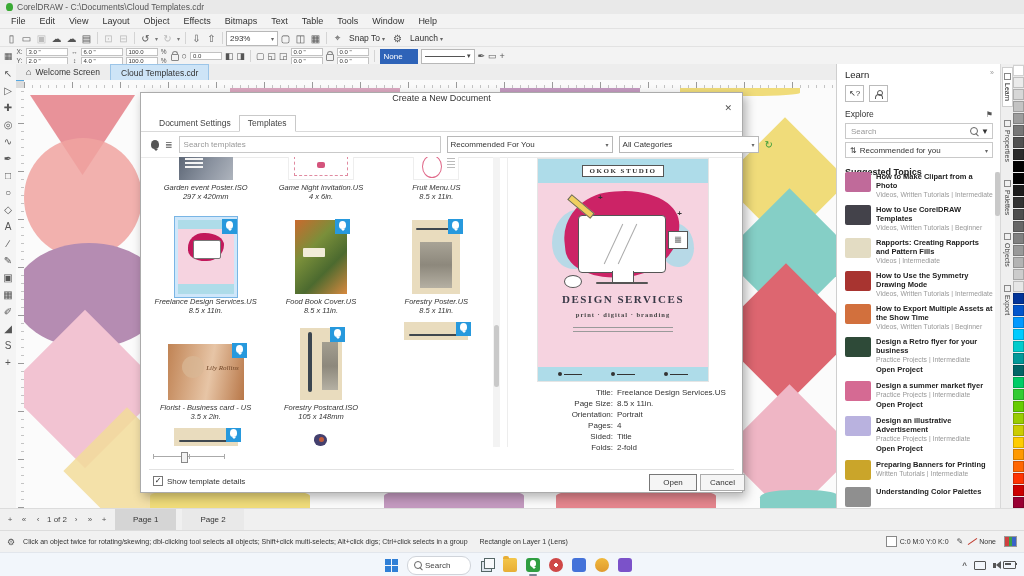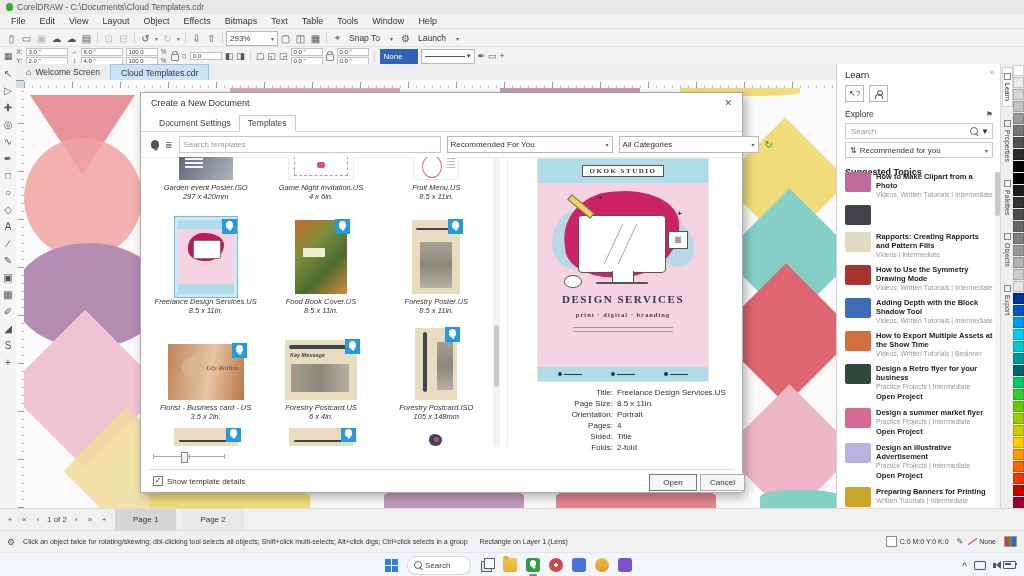--- a/index.html
+++ b/index.html
@@ -16,21 +16,21 @@
   
   .toolbar{position:absolute;left:0;top:28px;right:0;height:18px;background:#f3f3f3;border-top:1px solid #e2e2e2;
            display:flex;align-items:center;font-size:10px;color:#555;padding-left:4px;}
   .tbtn{width:15px;text-align:center;flex:none;}
   .tbtn.dim{color:#bbb;}
   .tbtn.car{width:7px;font-size:6px;color:#777;}
   .tbtn.sep{width:1px;height:12px;background:#d4d4d4;margin:0 3px;}
   .combo{height:13px;border:1px solid #b8b8b8;background:#fff;font-size:8px;color:#333;
          display:flex;align-items:center;padding:0 3px;gap:3px;flex:none;}
   .combo .caret{font-size:6px;color:#666;margin-left:auto;}
-  .tool-label{font-size:8.5px;color:#333;display:flex;align-items:center;gap:10px;padding:0 4px;}
+  .tool-label{font-size:8.5px;color:#333;display:flex;align-items:center;gap:2px;padding:0 4px;}
   .tool-label .caret{font-size:6px;color:#666;}
   .gear{font-size:10px;color:#555;padding:0 4px;}
   
   .propbar{position:absolute;left:0;top:46px;right:0;height:18px;background:#f3f3f3;border-top:1px solid #e2e2e2;
            display:flex;align-items:center;font-size:7px;color:#444;padding-left:4px;gap:3px;}
   .micon{font-size:9px;color:#555;flex:none;}
   .pcol{display:flex;flex-direction:column;gap:1px;flex:none;}
   .prow{display:flex;align-items:center;gap:2px;height:8px;}
   .plab{font-size:6.5px;color:#555;width:8px;text-align:center;}
   .pfield{width:36px;height:6px;border:1px solid #c2c2c2;background:#fff;font-size:6px;color:#333;
@@ -62,21 +62,21 @@
            display:flex;flex-direction:column;align-items:center;gap:6px;padding-top:4px;font-size:10px;color:#555;}
   .tool{width:14px;height:11px;line-height:11px;text-align:center;flex:none;}
   
   .canvas{position:absolute;left:24px;top:88px;width:812px;height:420px;background:#fbfbfb;overflow:hidden;}
   .shape{position:absolute;}
   .band{height:8px;border-radius:0 0 40% 40%;}
   .diam{transform:rotate(45deg);}
   
   .dialog{position:absolute;left:140px;top:92px;width:601px;height:399px;background:#fff;
           border:1px solid #ababab;box-shadow:3px 4px 10px rgba(0,0,0,.3);z-index:5;}
-  .dlg-head{height:20px;display:flex;align-items:center;padding:0 10px;font-size:9px;color:#333;}
+  .dlg-head{height:20px;display:flex;align-items:center;padding:0 10px;font-size:9px;color:#333;flex-direction:column;}
   .dlg-close{margin-left:auto;font-size:9px;color:#555;}
   .dlg-tabs{height:18px;display:flex;align-items:flex-end;padding-left:10px;font-size:8.5px;color:#444;
             border-bottom:1px solid #d9d9d9;}
   .dlg-tab{padding:2px 8px 3px;}
   .dlg-tab.active{border:1px solid #c9c9c9;border-bottom:1px solid #fff;margin-bottom:-1px;background:#fff;}
   .dlg-filter{height:25px;display:flex;align-items:center;gap:6px;padding:0 10px;border-bottom:1px solid #ebebeb;}
   .balloon-dark{width:8px;height:9px;background:#555;border-radius:50% 50% 48% 48%;position:relative;flex:none;}
   .balloon-dark::after{content:"";position:absolute;left:3px;top:9px;border:2px solid transparent;border-top-color:#555;}
   .tree-ic{font-size:9px;color:#555;}
   .dlg-search{flex:none;width:252px;height:15px;border:1px solid #c9c9c9;font-size:8px;color:#333;padding:0 4px;
@@ -608,28 +608,20 @@
 
           <div class="tcard r3">
             <div class="thumb t-florist">
               <span class="thumb-text">Lily Rollins</span>
               <span class="badge show"></span>
             </div>
             <div class="tname">Florist - Business card - US</div>
             <div class="tsize">3.5 x 2in.</div>
           </div>
 
-          <div class="tcard r3">
-            <div class="thumb t-forestry2">
-              <span class="thumb-text">Key Message</span>
-              <span class="badge show"></span>
-            </div>
-            <div class="tname">Forestry Postcard.US</div>
-            <div class="tsize">6 x 4in.</div>
-          </div>
 
           <div class="tcard r3">
             <div class="thumb t-forestry3">
 
               <span class="badge show"></span>
             </div>
             <div class="tname">Forestry Postcard.ISO</div>
             <div class="tsize">105 x 148mm</div>
           </div>
 
@@ -781,48 +773,45 @@
           <div class="topic-thumb" style="background-color: rgb(192, 106, 154);"></div>
           <div class="topic-body">
             <div class="topic-title">How to Make Clipart from a Photo</div>
             <div class="topic-meta">Videos, Written Tutorials | Intermediate</div>
 
           </div>
         </div>
 
         <div class="topic">
           <div class="topic-thumb" style="background-color: rgb(67, 66, 74);"></div>
+          <div class="topic-body">
+            <div class="topic-title">How to Use CorelDRAW Templates</div>
+            <div class="topic-meta">Videos, Written Tutorials | Beginner</div>
+
+          </div>
         </div>
 
         <div class="topic">
           <div class="topic-thumb" style="background-color: rgb(227, 220, 195);"></div>
           <div class="topic-body">
             <div class="topic-title">Rapports: Creating Rapports and Pattern Fills</div>
             <div class="topic-meta">Videos | Intermediate</div>
 
           </div>
         </div>
 
         <div class="topic">
           <div class="topic-thumb" style="background-color: rgb(168, 52, 48);"></div>
           <div class="topic-body">
             <div class="topic-title">How to Use the Symmetry Drawing Mode</div>
             <div class="topic-meta">Videos, Written Tutorials | Intermediate</div>
 
           </div>
         </div>
 
-        <div class="topic">
-          <div class="topic-thumb" style="background-color: rgb(62, 109, 181);"></div>
-          <div class="topic-body">
-            <div class="topic-title">Adding Depth with the Block Shadow Tool</div>
-            <div class="topic-meta">Videos, Written Tutorials | Intermediate</div>
-
-          </div>
-        </div>
 
         <div class="topic">
           <div class="topic-thumb" style="background-color: rgb(210, 112, 61);"></div>
           <div class="topic-body">
             <div class="topic-title">How to Export Multiple Assets at the Show Time</div>
             <div class="topic-meta">Videos, Written Tutorials | Beginner</div>
 
           </div>
         </div>
 

